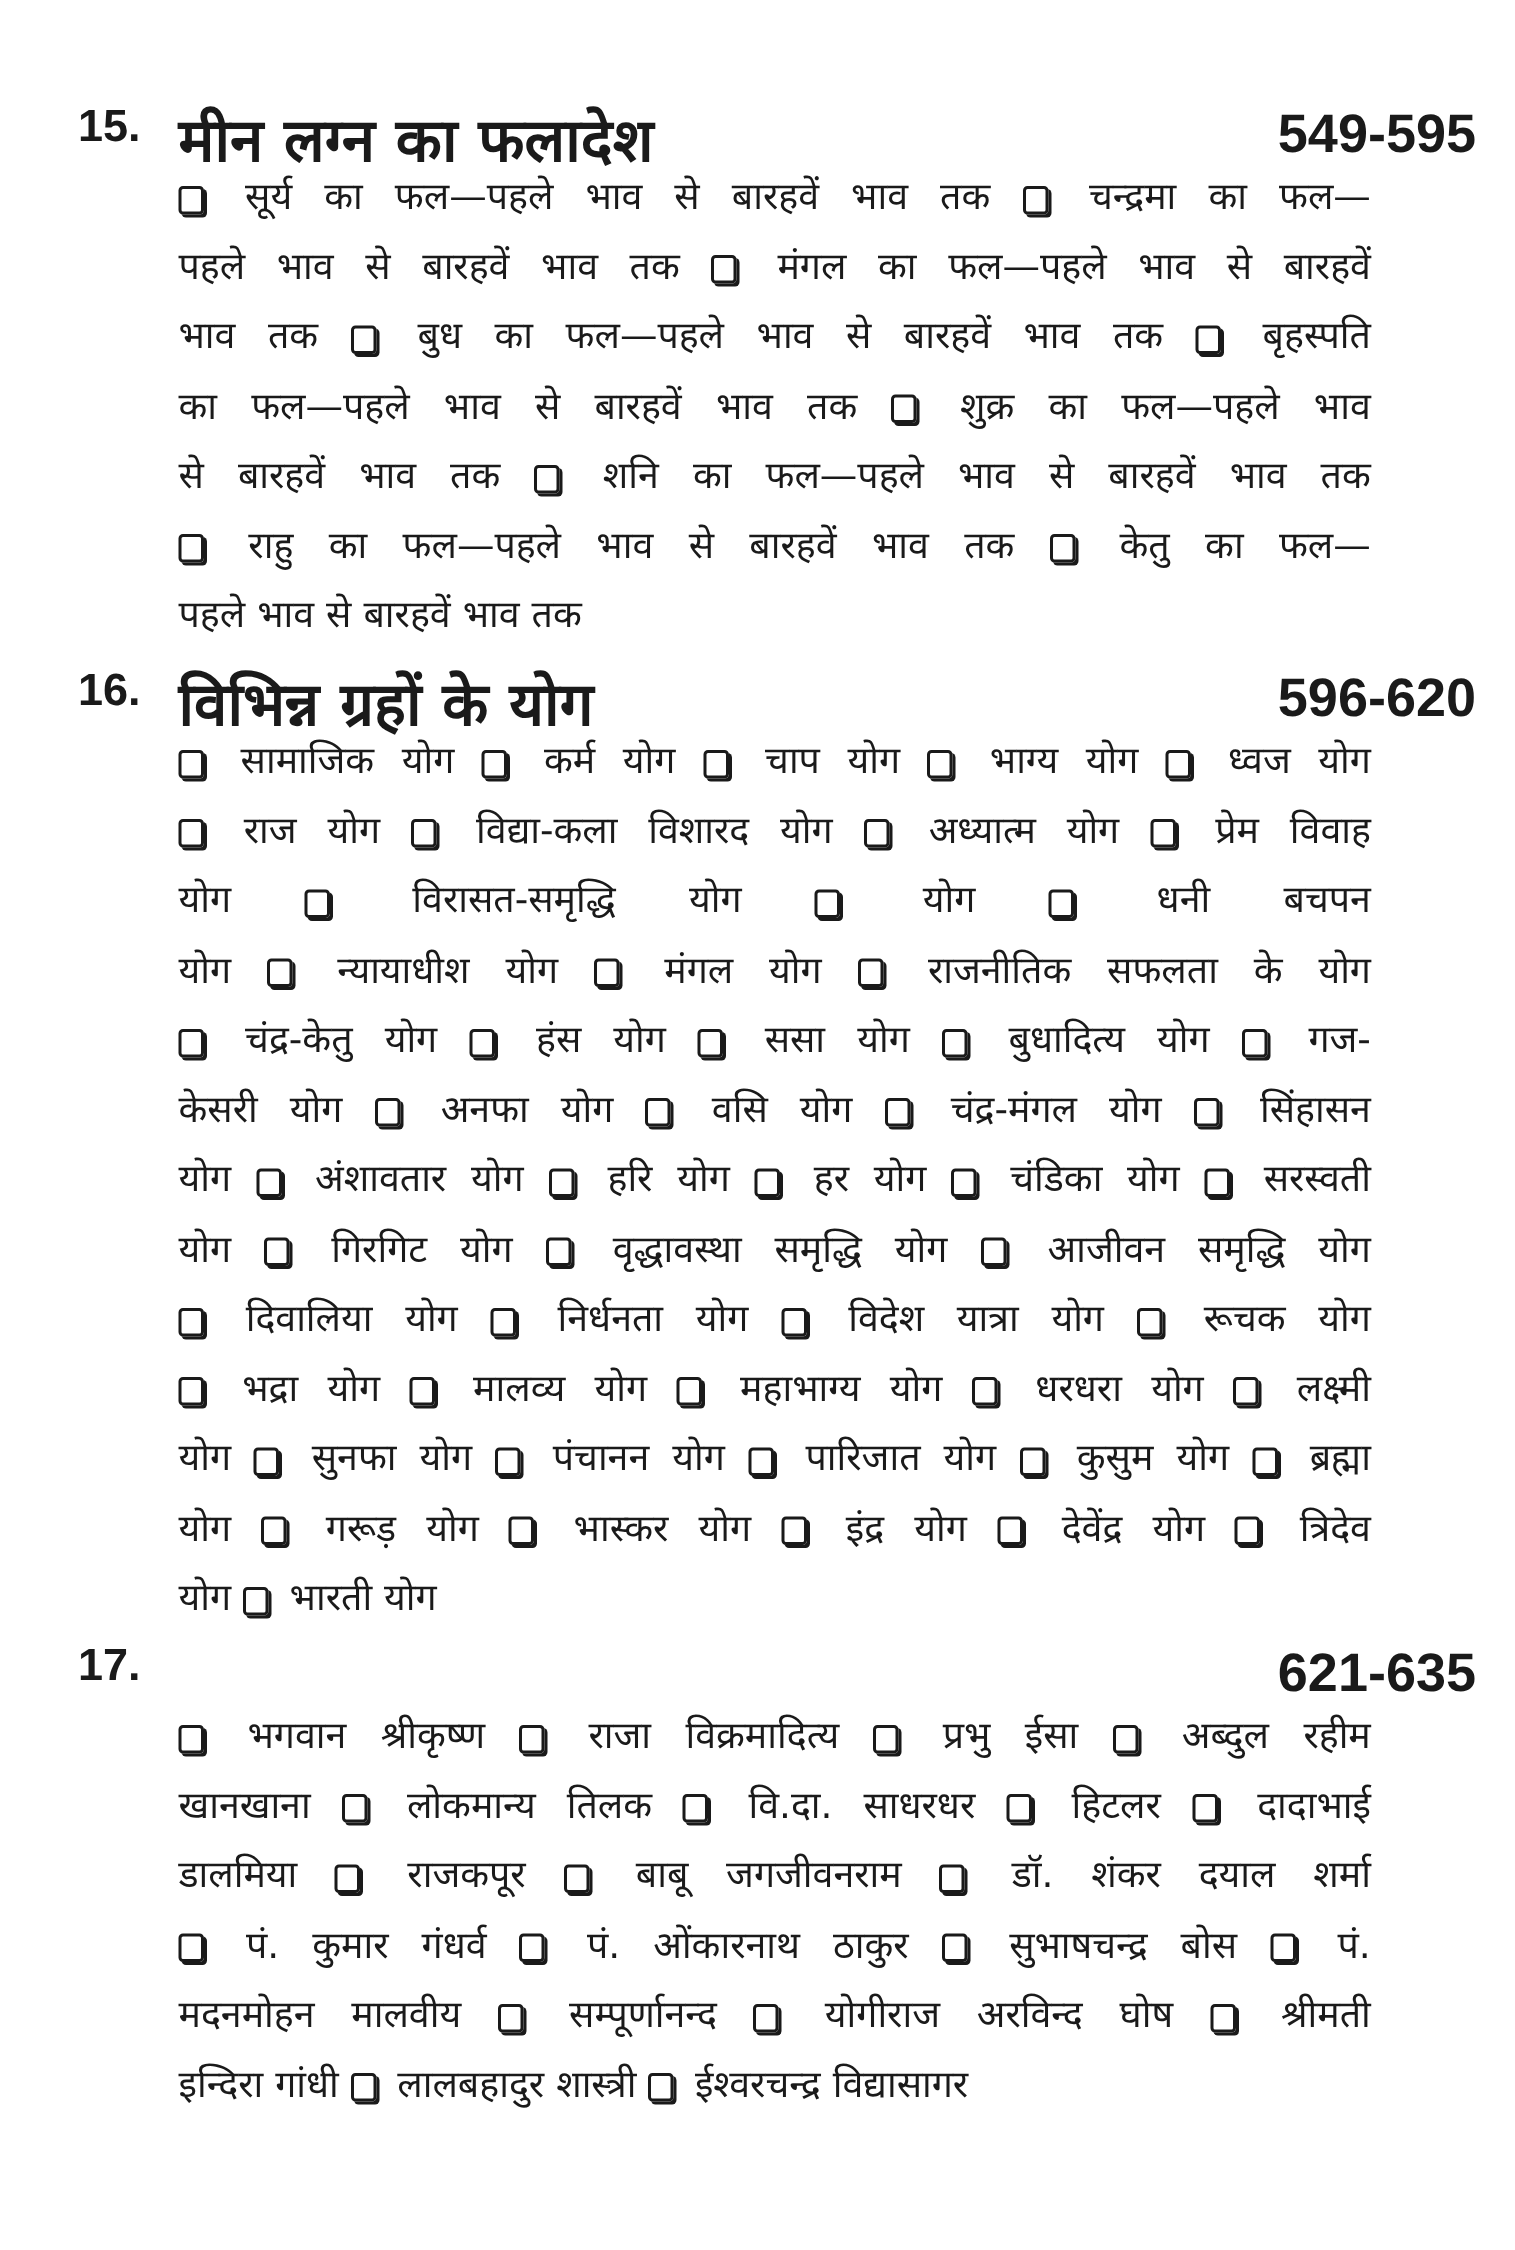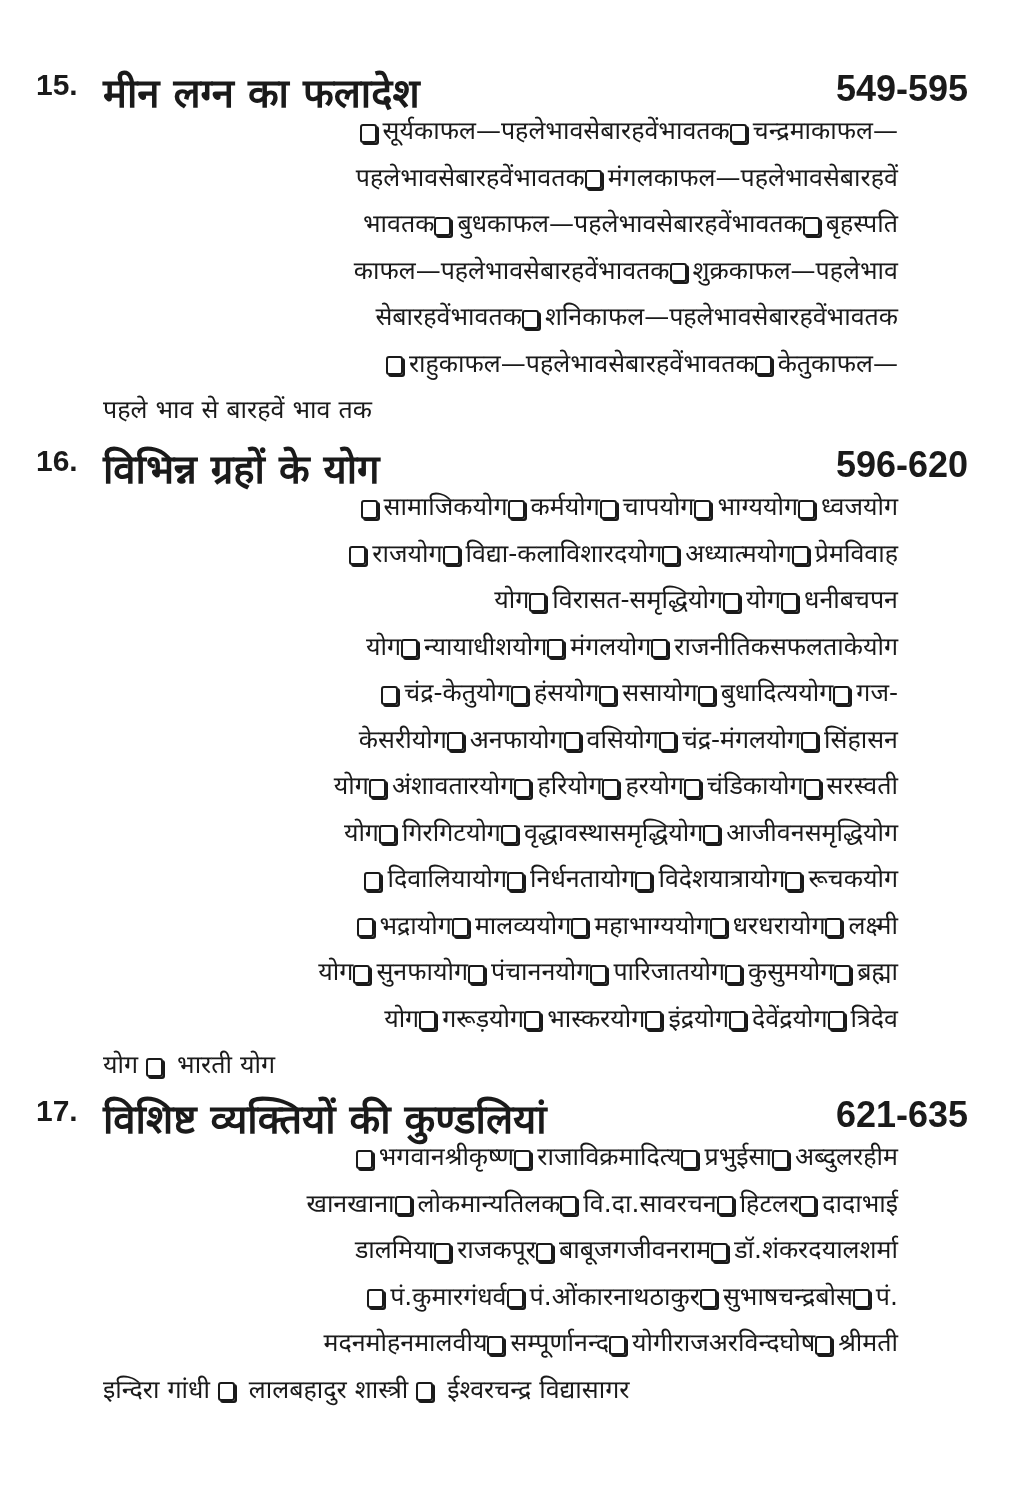--- a/index.html
+++ b/index.html
@@ -1,28 +1,28 @@
 <!DOCTYPE html>
 <html><head>
 <meta charset="utf-8">
 <style>
   html, body { margin: 0; padding: 0; background: #ffffff; }
   body { width: 1010px; height: 1500px; overflow: hidden; position: relative;
          font-family: "DejaVu Sans", sans-serif; color: #1a1a1a; }
-  .page { position: absolute; left: 0; top: 0; width: 805px; height: 1500px; }
+  .page { position: absolute; left: 16px; top: 0; width: 805px; height: 1500px; }
   .section { position: absolute; left: 0; width: 1010px; }
   .heading { position: absolute; left: 0; width: 1010px; height: 48px; }
   .heading .num { position: absolute; left: 36px; top: 6px; font-size: 30px; font-weight: bold;
                   font-family: "Liberation Sans", sans-serif; letter-spacing: 0px; }
   .heading .title { position: absolute; left: 103px; top: 2px; font-size: 40px; font-weight: bold; }
   .heading .pages { position: absolute; right: 42px; top: 6px; font-size: 36px; font-weight: bold;
                     font-family: "Liberation Sans", sans-serif; }
   .body-text { position: absolute; left: 103px; width: 795px; }
   .line { height: 46.5px; line-height: 46.5px; font-size: 25px; white-space: nowrap;
-          display: flex; justify-content: flex-end; align-items: center; }
+          display: flex; justify-content: space-between; align-items: center; }
   .line.last { justify-content: flex-start; gap: 8px; }
   .box { display: inline-block; width: 13px; height: 15px; border: 2px solid #1a1a1a;
          border-radius: 3px; box-shadow: 2px 2px 0 #1a1a1a; margin-right: 6px; vertical-align: middle;
          position: relative; top: 2px; }
   .w { display: inline-block; }
 </style>
 </head>
 <body>
 
 <div class="page">
@@ -330,21 +330,20 @@
           <span class="box"></span>
           <span class="w">भारती</span>
           <span class="w">योग</span>
         </div>
       </div>
   </div>
 
   <div class="section" style="top:1088px">
     <div class="heading">
       <span class="num">17.</span>
-      <span class="title">विशिष्ट व्यक्तियों की कुण्डलियां</span>
       <span class="pages">621-635</span>
     </div>
     <div class="body-text" style="top:46px">
         <div class="line">
           <span class="box"></span>
           <span class="w">भगवान</span>
           <span class="w">श्रीकृष्ण</span>
           <span class="box"></span>
           <span class="w">राजा</span>
           <span class="w">विक्रमादित्य</span>
@@ -355,21 +354,21 @@
           <span class="w">अब्दुल</span>
           <span class="w">रहीम</span>
         </div>
         <div class="line">
           <span class="w">खानखाना</span>
           <span class="box"></span>
           <span class="w">लोकमान्य</span>
           <span class="w">तिलक</span>
           <span class="box"></span>
           <span class="w">वि.दा.</span>
-          <span class="w">सावरचन</span>
+          <span class="w">साधरधर</span>
           <span class="box"></span>
           <span class="w">हिटलर</span>
           <span class="box"></span>
           <span class="w">दादाभाई</span>
         </div>
         <div class="line">
           <span class="w">डालमिया</span>
           <span class="box"></span>
           <span class="w">राजकपूर</span>
           <span class="box"></span>

